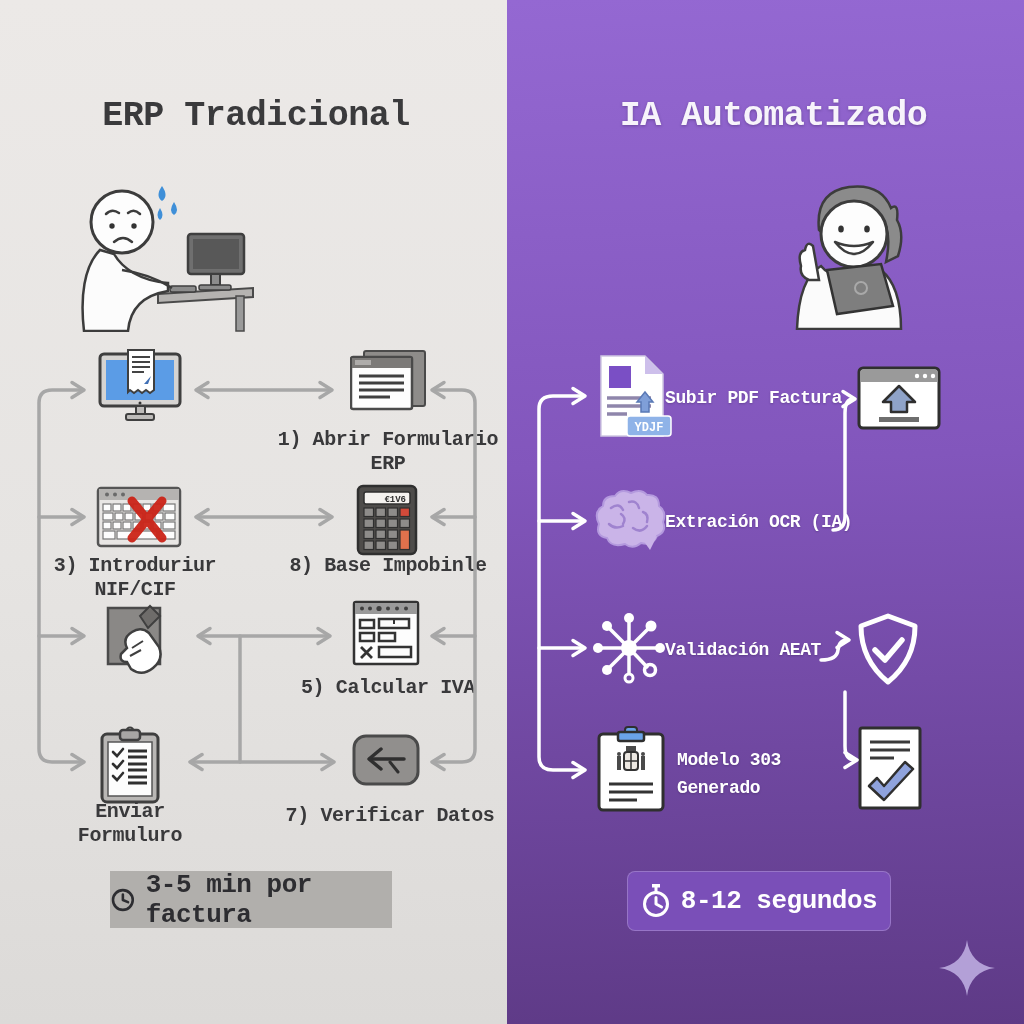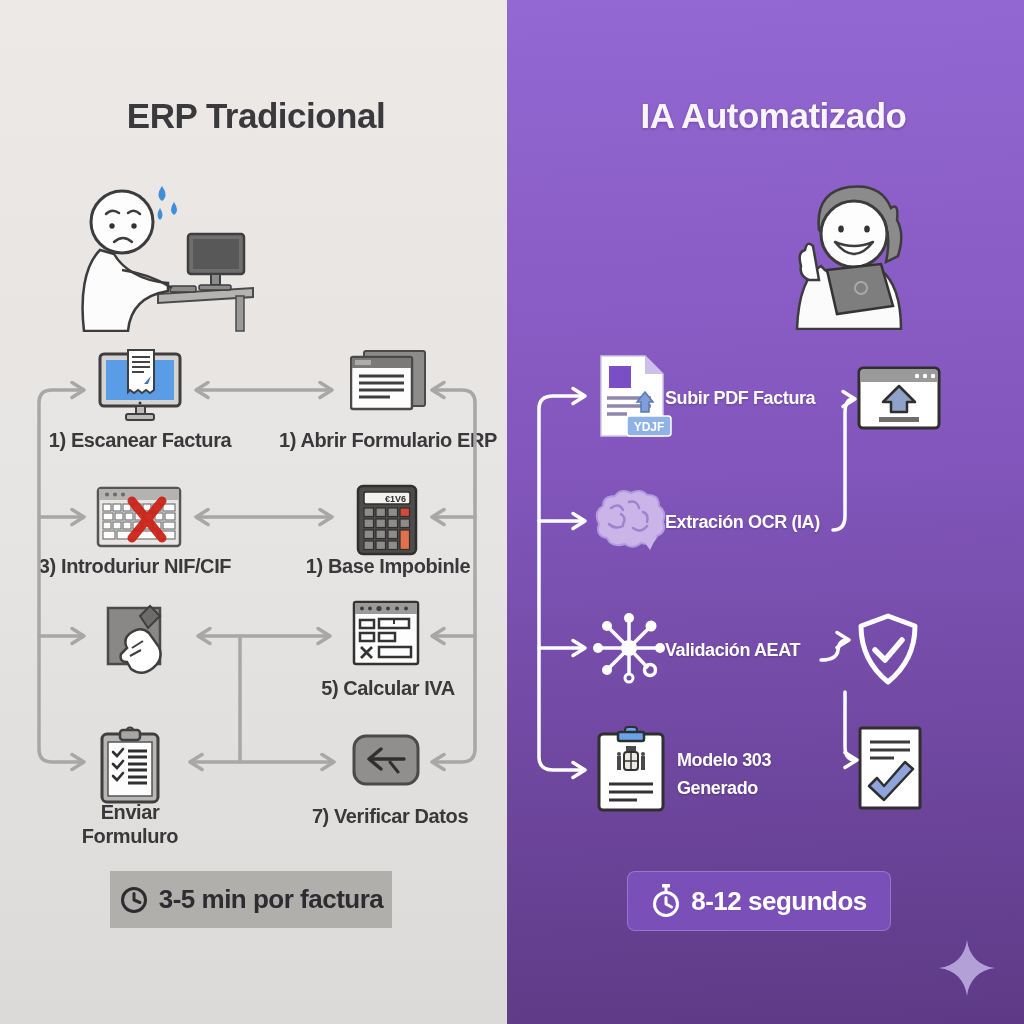--- a/index.html
+++ b/index.html
@@ -1,17 +1,17 @@
 <!DOCTYPE html>
 <html><head>
 <meta charset="utf-8">
 <style>
   html,body{margin:0;padding:0;background:#888;}
   #canvas{position:relative;width:1024px;height:1024px;overflow:hidden;
-          font-family:Liberation Sans, sans-serif;}
+          font-family:Liberation Mono, monospace;}
   .panel{position:absolute;top:0;height:1024px;width:512px;}
   #panel-left{left:0;background:linear-gradient(180deg,#ece9e7 0%,#e6e4e2 55%,#dcdad8 100%);}
   #panel-right{left:507px;background:linear-gradient(178deg,#9468d2 0%,#8256bc 45%,#5e3a86 100%);padding-left:21px;}
   .title{position:absolute;top:96px;left:0;width:100%;text-align:center;
          font-size:35px;font-weight:700;letter-spacing:-0.5px;}
   #title-left{color:#3a3a3c;}
   #title-right{color:#f7f4fb;text-shadow:0 1px 3px rgba(40,20,70,.35);}
   .abs{position:absolute;}
   .llabel{position:absolute;font-size:20px;font-weight:700;color:#39393b;
           text-align:center;letter-spacing:-0.4px;line-height:24px;white-space:pre-line;}
@@ -190,24 +190,23 @@
       </g>
     </svg>
 
     <svg class="abs" style="left:352px;top:734px" width="68" height="52" viewBox="0 0 68 52">
       <rect x="2" y="2" width="64" height="48" rx="12" fill="#918f8d" stroke="#4a4a4a" stroke-width="3"></rect>
       <line x1="18" y1="25" x2="52" y2="25" stroke="#2f2f2f" stroke-width="3.5" stroke-linecap="round"></line>
       <path d="M 29 15 L 17 25 L 29 35" fill="none" stroke="#2f2f2f" stroke-width="3.5" stroke-linecap="round" stroke-linejoin="round"></path>
       <path d="M 38 28 L 46 38" stroke="#2f2f2f" stroke-width="3" stroke-linecap="round"></path>
     </svg>
 
-    <div class="llabel" style="left:20px;width:240px;top:428px">1) Escanear Factura</div>
     <div class="llabel" style="left:264px;width:248px;top:428px">1) Abrir Formulario ERP</div>
     <div class="llabel" style="left:15px;width:240px;top:554px">3) Introduriur NIF/CIF</div>
-    <div class="llabel" style="left:264px;width:248px;top:554px">1) Base Impobinle</div>
+    <div class="llabel" style="left:264px;width:248px;top:554px">8) Base Impobinle</div>
     <div class="llabel" style="left:264px;width:248px;top:676px">5) Calcular IVA</div>
     <div class="llabel" style="left:30px;width:200px;top:800px">Enviar
 Formuluro</div>
     <div class="llabel" style="left:266px;width:248px;top:804px">7) Verificar Datos</div>
 
     <div class="badge" id="badge-left">
       <svg width="30" height="30" viewBox="0 0 30 30">
         <circle cx="15" cy="15" r="11.5" fill="none" stroke="#2d2d31" stroke-width="3"></circle>
         <path d="M 15 8.5 V 15 L 21 17.5" fill="none" stroke="#2d2d31" stroke-width="3" stroke-linecap="round" stroke-linejoin="round"></path>
       </svg>

